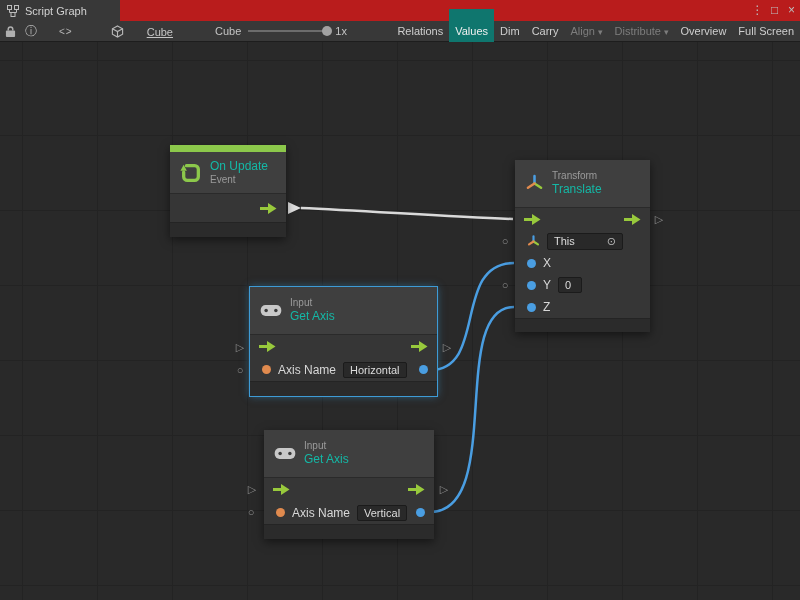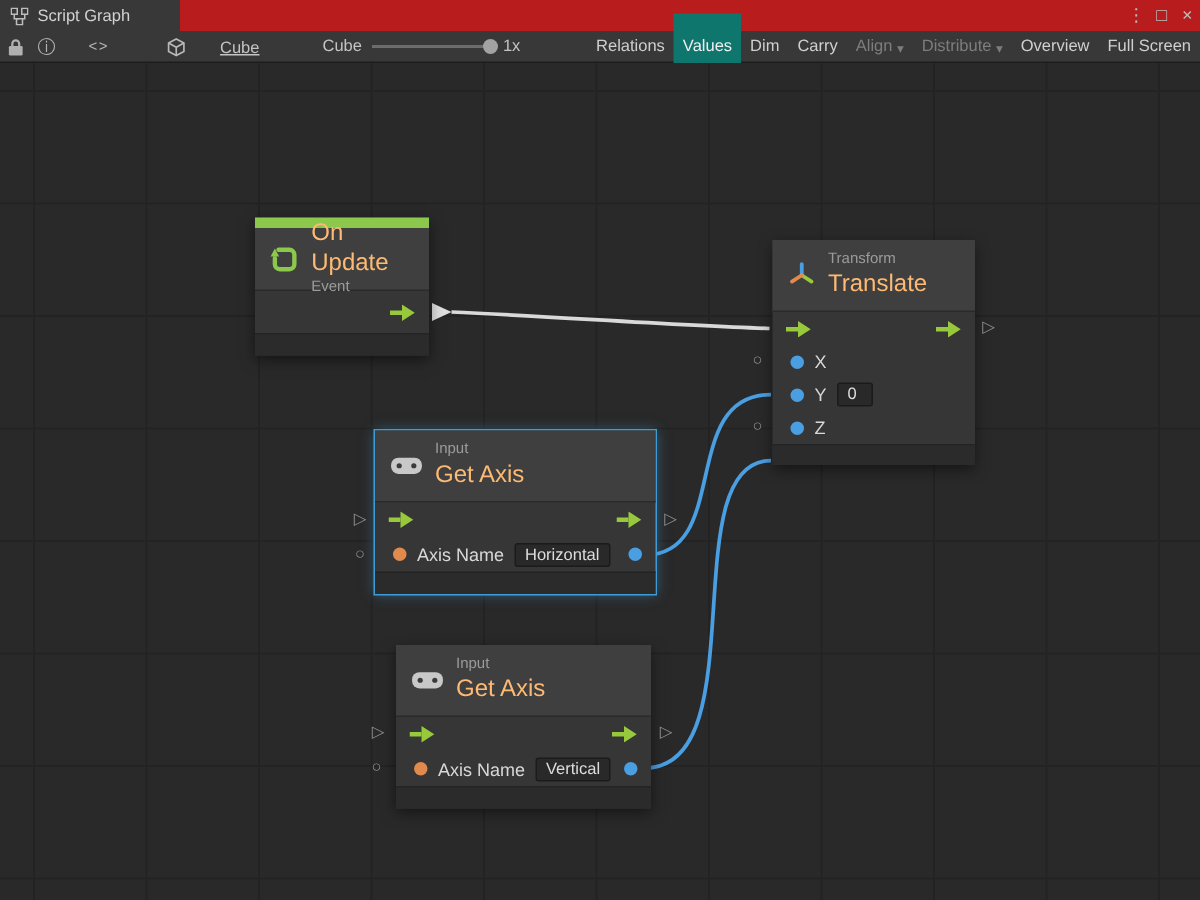--- a/index.html
+++ b/index.html
@@ -38,21 +38,21 @@
     background-size:75px 75px;background-position:22px 18px;}
   .wires{position:absolute;inset:0;pointer-events:none;}
   
   .node{position:absolute;background:#363636;box-shadow:0 3px 9px rgba(0,0,0,.5);color:#e2e2e2;}
   .node.selected{box-shadow:0 0 0 1px #3e9bd6,0 0 8px rgba(62,155,214,.55);}
   .naccent{height:7px;background:#8cc84b;}
   .nheader{display:flex;align-items:center;gap:8px;padding:0 10px;background:#3f3f3f;
            border-bottom:1px solid #2a2a2a;box-sizing:border-box;}
   .ntitles{display:flex;flex-direction:column;justify-content:center;line-height:1.25;}
   .ncat{font-size:10px;color:#9b9b9b;}
-  .ntitle{font-size:16px;color:#fdba74;}
+  .ntitle{font-size:12px;color:#14b8a6;}
   .nrows{padding:0;}
   .prow{height:22px;display:flex;align-items:center;gap:7px;padding:0 26px 0 12px;position:relative;}
   .pleft{position:absolute;left:9px;display:flex;align-items:center;}
   .pright{position:absolute;right:9px;display:flex;align-items:center;}
   .plabel{font-size:12px;color:#d8d8d8;}
   .nfooter{background:#2b2b2b;border-top:1px solid #242424;}
   .dot{width:9px;height:9px;border-radius:50%;display:inline-block;flex:0 0 auto;}
   .dot.blue{background:#4a9ee2;}
   .dot.orange{background:#e08a4e;}
   .field{background:#292929;border:1px solid #1b1b1b;border-radius:2px;padding:1px 6px;
@@ -193,20 +193,31 @@
           </svg>
         </span>
         <span class="pright">
           <svg class="ga" width="17" height="11" viewBox="0 0 17 11">
             <path d="M0 5.5h8" stroke="#98c93c" stroke-width="3"></path>
               <path d="M8 0l8.5 5.5L8 11z" fill="#98c93c"></path>
           </svg>
         </span>
       </div>
       <div class="prow">
+        <svg width="13" height="13" viewBox="0 0 18 18">
+          <path d="M9 9V2" stroke="#4a9ee2" stroke-width="3" stroke-linecap="round"></path>
+          <path d="M9 9l6.2 4" stroke="#98c93c" stroke-width="3" stroke-linecap="round"></path>
+          <path d="M9 9l-6.2 4" stroke="#e08a4e" stroke-width="3" stroke-linecap="round"></path>
+        </svg>
+        <span class="field this-field">
+          <span>This</span>
+          <span class="target">⊙</span>
+        </span>
+      </div>
+      <div class="prow">
         <span class="dot blue"></span>
         <span class="plabel">X</span>
       </div>
       <div class="prow">
         <span class="dot blue"></span>
         <span class="plabel">Y</span>
         <span class="field num">0</span>
       </div>
       <div class="prow">
         <span class="dot blue"></span>

